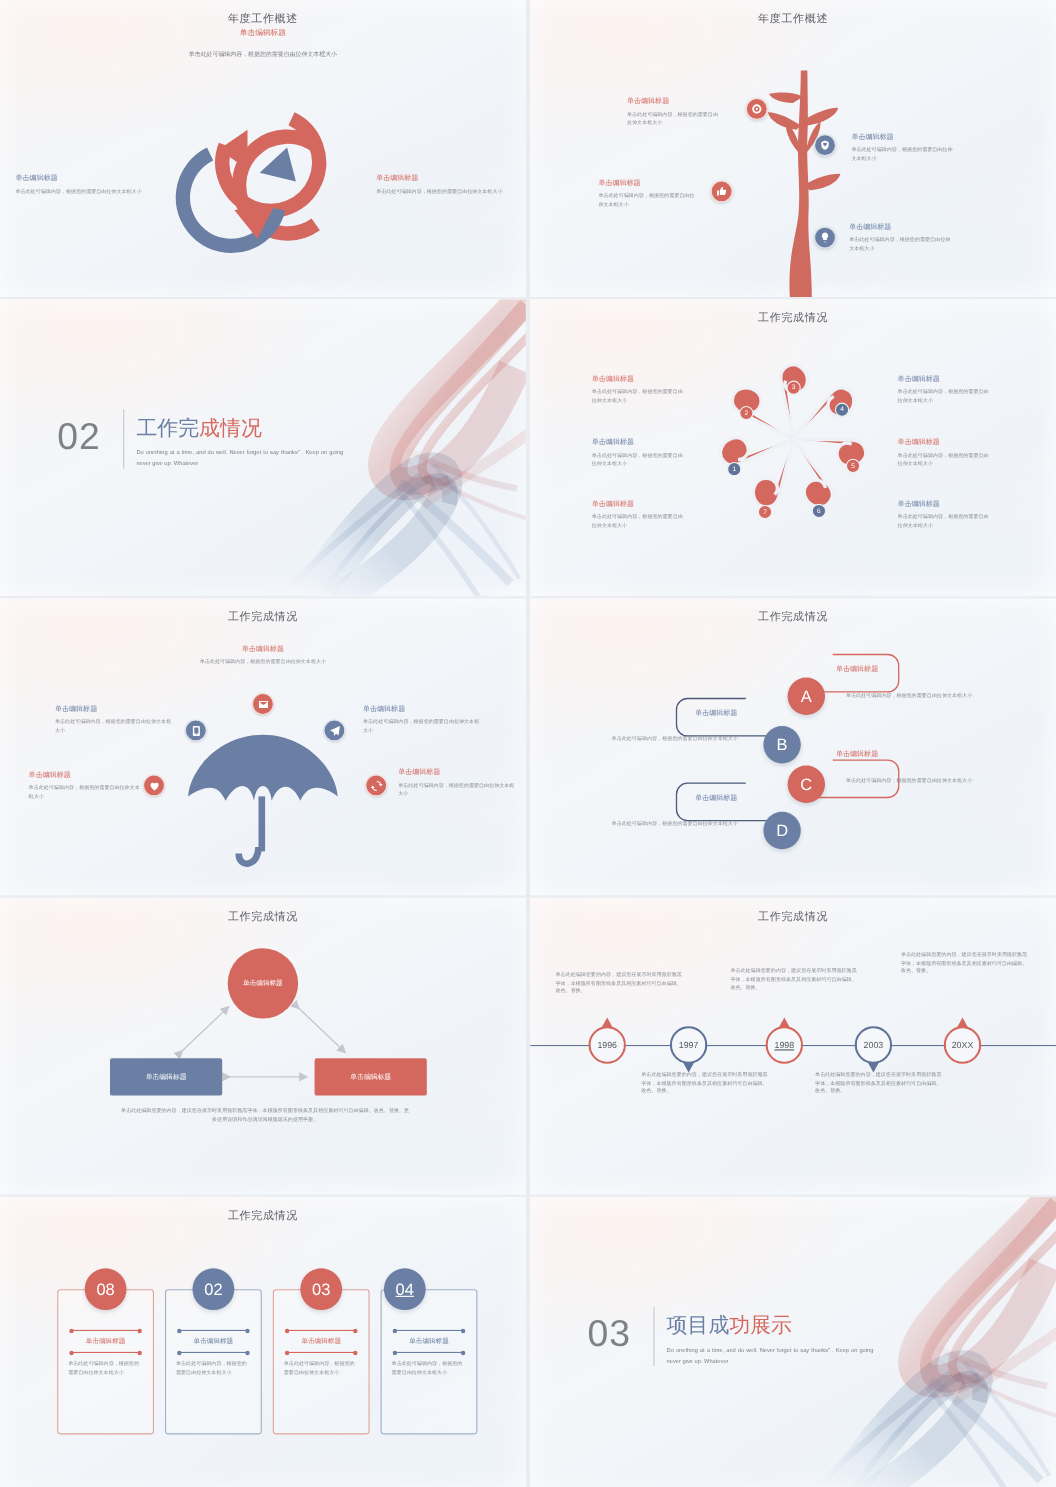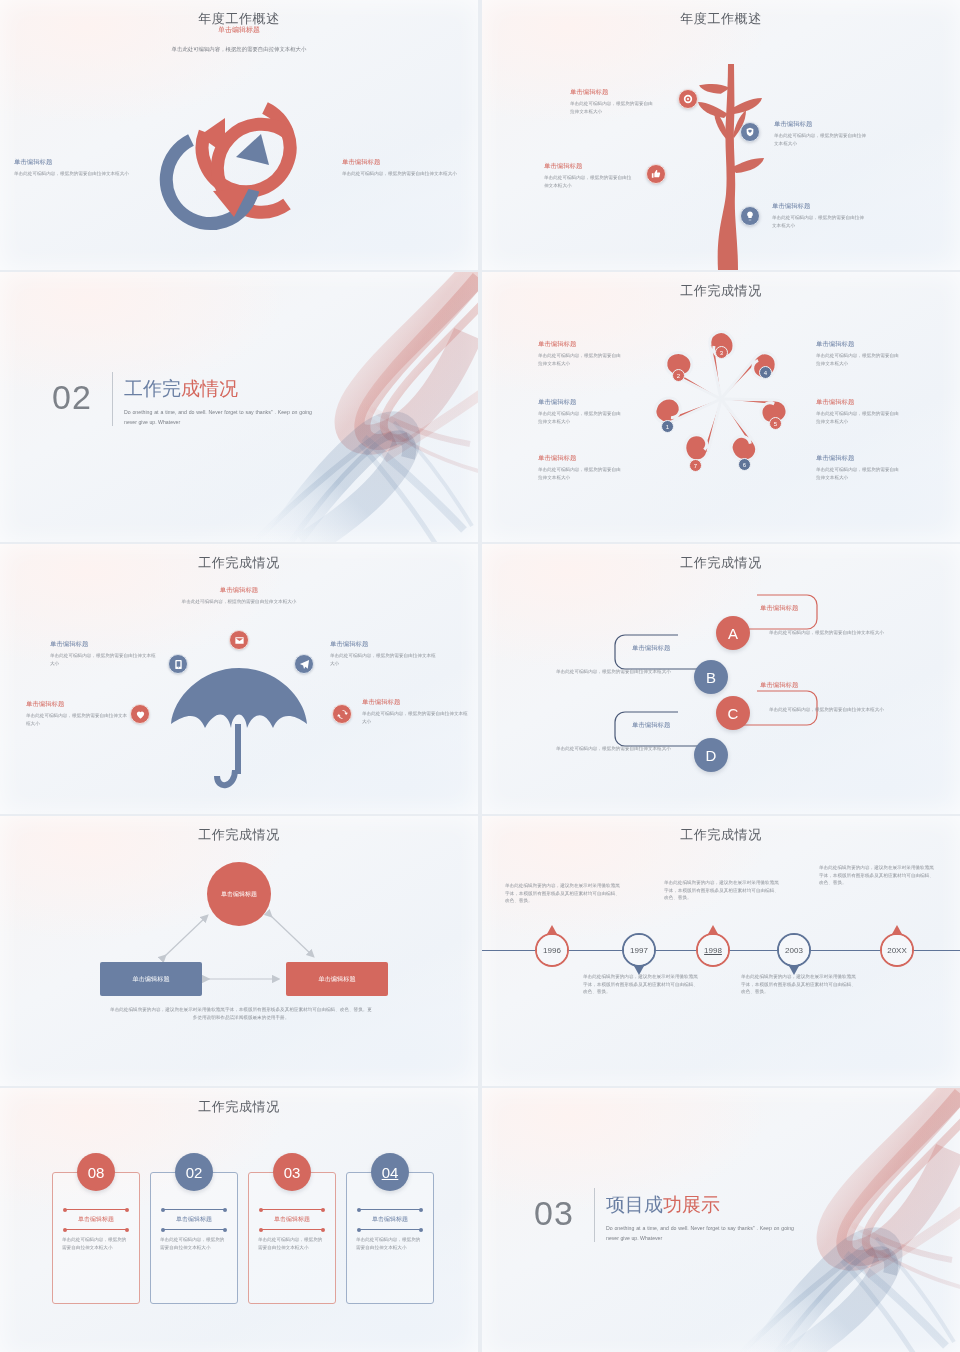--- a/index.html
+++ b/index.html
@@ -14,21 +14,21 @@
          gap:2px 4px; }
   .slide{ position:relative; width:478px; height:270px; overflow:hidden;
           background:
             radial-gradient(ellipse 70% 60% at 18% 10%, #fdf3f1 0%, rgba(253,243,241,0) 60%),
             radial-gradient(ellipse 80% 70% at 85% 90%, #eef3f9 0%, rgba(238,243,249,0) 65%),
             linear-gradient(152deg,#f7f4f4 0%,#f4f6f9 38%,#eff3f8 70%,#f6f8fb 100%);
   }
   .slide::after{content:"";position:absolute;inset:0;pointer-events:none;
     box-shadow:inset 0 0 26px rgba(255,255,255,.75);}
   .title{ position:absolute; top:10px; left:0; width:100%; text-align:center;
-          font-size:13px; color:#5b5f66; letter-spacing:.6px; z-index:4;}
+          font-size:10px; color:#5b5f66; letter-spacing:.6px; z-index:4;}
   .subtitle{ position:absolute; top:25px; left:0; width:100%; text-align:center;
           font-size:7px; color:#d4685e; z-index:4;}
   .lead{ position:absolute; top:46px; left:0; width:100%; text-align:center;
           font-size:5.4px; color:#7b7f86; z-index:4;}
   .h{ font-size:6.4px; color:#d4685e; margin-bottom:3px; }
   .h.blue{ color:#6a7fa3; }
   .p{ font-size:4.6px; color:#8a8f96; line-height:1.65; }
   .blk{ position:absolute; z-index:5; }
   .c-red{ color:#d4685e; } .c-blue{ color:#6a7fa3; }
 
@@ -416,33 +416,33 @@
   </div>
 
   <div class="slide">
     <div class="title">工作完成情况</div>
     <div class="tl-line"></div>
 
     <div class="pin" style="left:53px;top:117px;">
         <span class="pin-fill"></span>
         <span>1996</span>
       </div>
-    <div class="pin blue down" style="left:140px;top:117px;">
+    <div class="pin blue down" style="left:127px;top:117px;">
         <span class="pin-fill"></span>
         <span>1997</span>
       </div>
     <div class="pin" style="left:214px;top:117px;text-decoration:underline;">
         <span class="pin-fill"></span>
         <span>1998</span>
       </div>
     <div class="pin blue down" style="left:295px;top:117px;">
         <span class="pin-fill"></span>
         <span>2003</span>
       </div>
-    <div class="pin" style="left:376px;top:117px;margin-left:22px;">
+    <div class="pin" style="left:376px;top:117px;">
         <span class="pin-fill"></span>
         <span>20XX</span>
       </div>
 
     <div class="p blk" style="left:23px;top:66px;width:118px;">单击此处编辑您要的内容，建议您在展示时采用微软雅黑字体，本模版所有图形线条及其相应素材均可自由编辑、改色、替换。</div>
     <div class="p blk" style="left:101px;top:157px;width:118px;">单击此处编辑您要的内容，建议您在展示时采用微软雅黑字体，本模版所有图形线条及其相应素材均可自由编辑、改色、替换。</div>
     <div class="p blk" style="left:182px;top:63px;width:118px;">单击此处编辑您要的内容，建议您在展示时采用微软雅黑字体，本模版所有图形线条及其相应素材均可自由编辑、改色、替换。</div>
     <div class="p blk" style="left:259px;top:157px;width:118px;">单击此处编辑您要的内容，建议您在展示时采用微软雅黑字体，本模版所有图形线条及其相应素材均可自由编辑、改色、替换。</div>
     <div class="p blk" style="left:337px;top:48px;width:118px;">单击此处编辑您要的内容，建议您在展示时采用微软雅黑字体，本模版所有图形线条及其相应素材均可自由编辑、改色、替换。</div>
   </div>
@@ -473,21 +473,21 @@
       <div class="cbody">单击此处可编辑内容，根据您的需要自由拉伸文本框大小</div>
     </div>
     <div class="numc red" style="left:273px;top:65px;">03</div>
 
     <div class="card blue" style="left:346px;top:84px;">
       <div class="rule blue" style="margin-top:36px;"></div>
       <div class="ctitle c-blue">单击编辑标题</div>
       <div class="rule blue"></div>
       <div class="cbody">单击此处可编辑内容，根据您的需要自由拉伸文本框大小</div>
     </div>
-    <div class="numc blue" style="left:371px;top:65px;text-decoration:underline;">04</div>
+    <div class="numc blue" style="left:349px;top:65px;text-decoration:underline;">04</div>
   </div>
 
   <div class="slide">
     <svg class="smoke" viewBox="0 0 250 270">
       <g fill="none" stroke="url(#sr)">
         <path d="M250 -10 C196 52 150 86 124 126 C104 158 122 176 152 164 C188 150 214 108 234 62" stroke-width="30" opacity=".45"></path>
         <path d="M245 6 C200 60 158 96 136 132 C118 162 134 178 160 166" stroke-width="16" opacity=".5"></path>
         <path d="M250 30 C210 72 176 102 156 134 C142 158 154 172 174 164" stroke-width="8" opacity=".5"></path>
         <path d="M122 128 C150 146 190 164 236 172" stroke-width="6" opacity=".35"></path>
         <path d="M118 134 C152 160 196 186 248 200" stroke-width="4" opacity=".3"></path>

